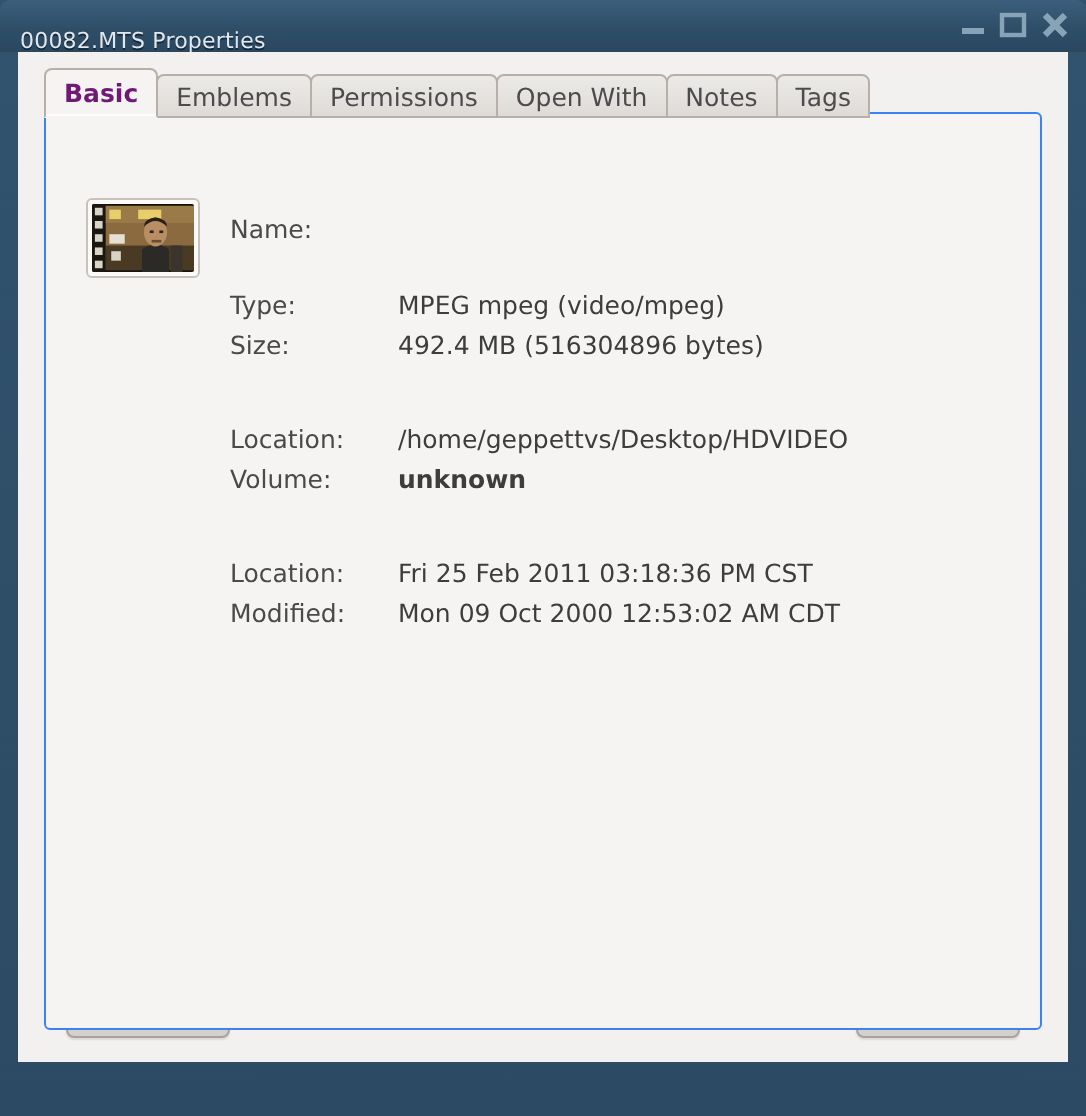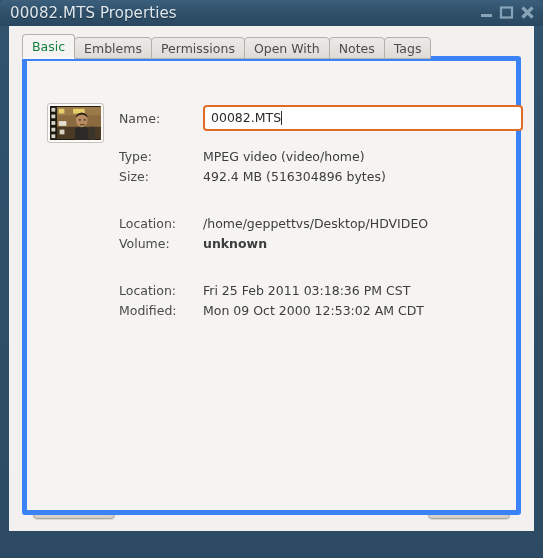--- a/index.html
+++ b/index.html
@@ -33,23 +33,23 @@
     left: 0; top: 0;
     width: 543px;
     height: 26px;
     background: linear-gradient(to bottom, #3b5f7c 0%, #2e4e68 55%, #2a4760 100%);
     border-top-left-radius: 5px;
     border-top-right-radius: 5px;
   }
   #title-text {
     position: absolute;
     left: 10px;
-    top: 4px;
+    top: 14px;
     color: #dfe8ee;
-    font-size: 15px;
+    font-size: 11px;
     letter-spacing: 0.1px;
     text-shadow: 0 1px 0 rgba(0,0,0,0.45);
     white-space: nowrap;
     user-select: none;
   }
   .win-btn {
     position: absolute;
     top: 5px;
     width: 15px;
     height: 15px;
@@ -95,37 +95,37 @@
     border-bottom: 1px solid #b6b0a9;
     border-top-left-radius: 4px;
     border-top-right-radius: 4px;
     margin-right: -1px;
     cursor: pointer;
     white-space: nowrap;
     user-select: none;
   }
   .tab.active {
     height: 25px;
-    color: #15803d;
-    font-weight: normal;
+    color: #701a75;
+    font-weight: bold;
     background: #f5f4f2;
     border-bottom: 1px solid #f5f4f2;
     z-index: 4;
     box-shadow: 0 -1px 0 rgba(255,255,255,0.8) inset;
   }
 
   
   #tabpage {
     position: absolute;
     left: 13px;
     top: 30px;
     width: 499px;
     height: 459px;
     background: #f5f4f2;
-    border: 5px solid #3b82f6;
+    border: 1px solid #3b82f6;
     border-radius: 3px;
     box-sizing: border-box;
     z-index: 1;
   }
 
   
   #thumb-frame {
     position: absolute;
     left: 20px;
     top: 42px;
@@ -299,27 +299,23 @@
           <rect x="0" y="0" width="7" height="36" fill="#1a1610"></rect>
           <rect x="1.5" y="2" width="4" height="4" fill="#d9d4c8"></rect>
           <rect x="1.5" y="9" width="4" height="4" fill="#d9d4c8"></rect>
           <rect x="1.5" y="16" width="4" height="4" fill="#d9d4c8"></rect>
           <rect x="1.5" y="23" width="4" height="4" fill="#d9d4c8"></rect>
           <rect x="1.5" y="30" width="4" height="4" fill="#d9d4c8"></rect>
         </svg>
       </div>
 
       <div class="field-label" id="name-row">Name:</div>
-      <div id="name-input">
-        <span id="name-input-text">00082.MTS</span>
-          <span id="caret"></span>
-      </div>
 
       <div class="field-label" id="type-row">Type:</div>
-      <div class="field-value" style="top:88px;">MPEG video (video/home)</div>
+      <div class="field-value" style="top:88px;">MPEG mpeg (video/mpeg)</div>
 
       <div class="field-label" id="size-row">Size:</div>
       <div class="field-value" style="top:108px;">492.4 MB (516304896 bytes)</div>
 
       <div class="field-label" id="loc-row">Location:</div>
       <div class="field-value" style="top:155px;">/home/geppettvs/Desktop/HDVIDEO</div>
 
       <div class="field-label" id="vol-row">Volume:</div>
       <div class="field-value" style="top:175px;font-weight:bold;">unknown</div>
 

